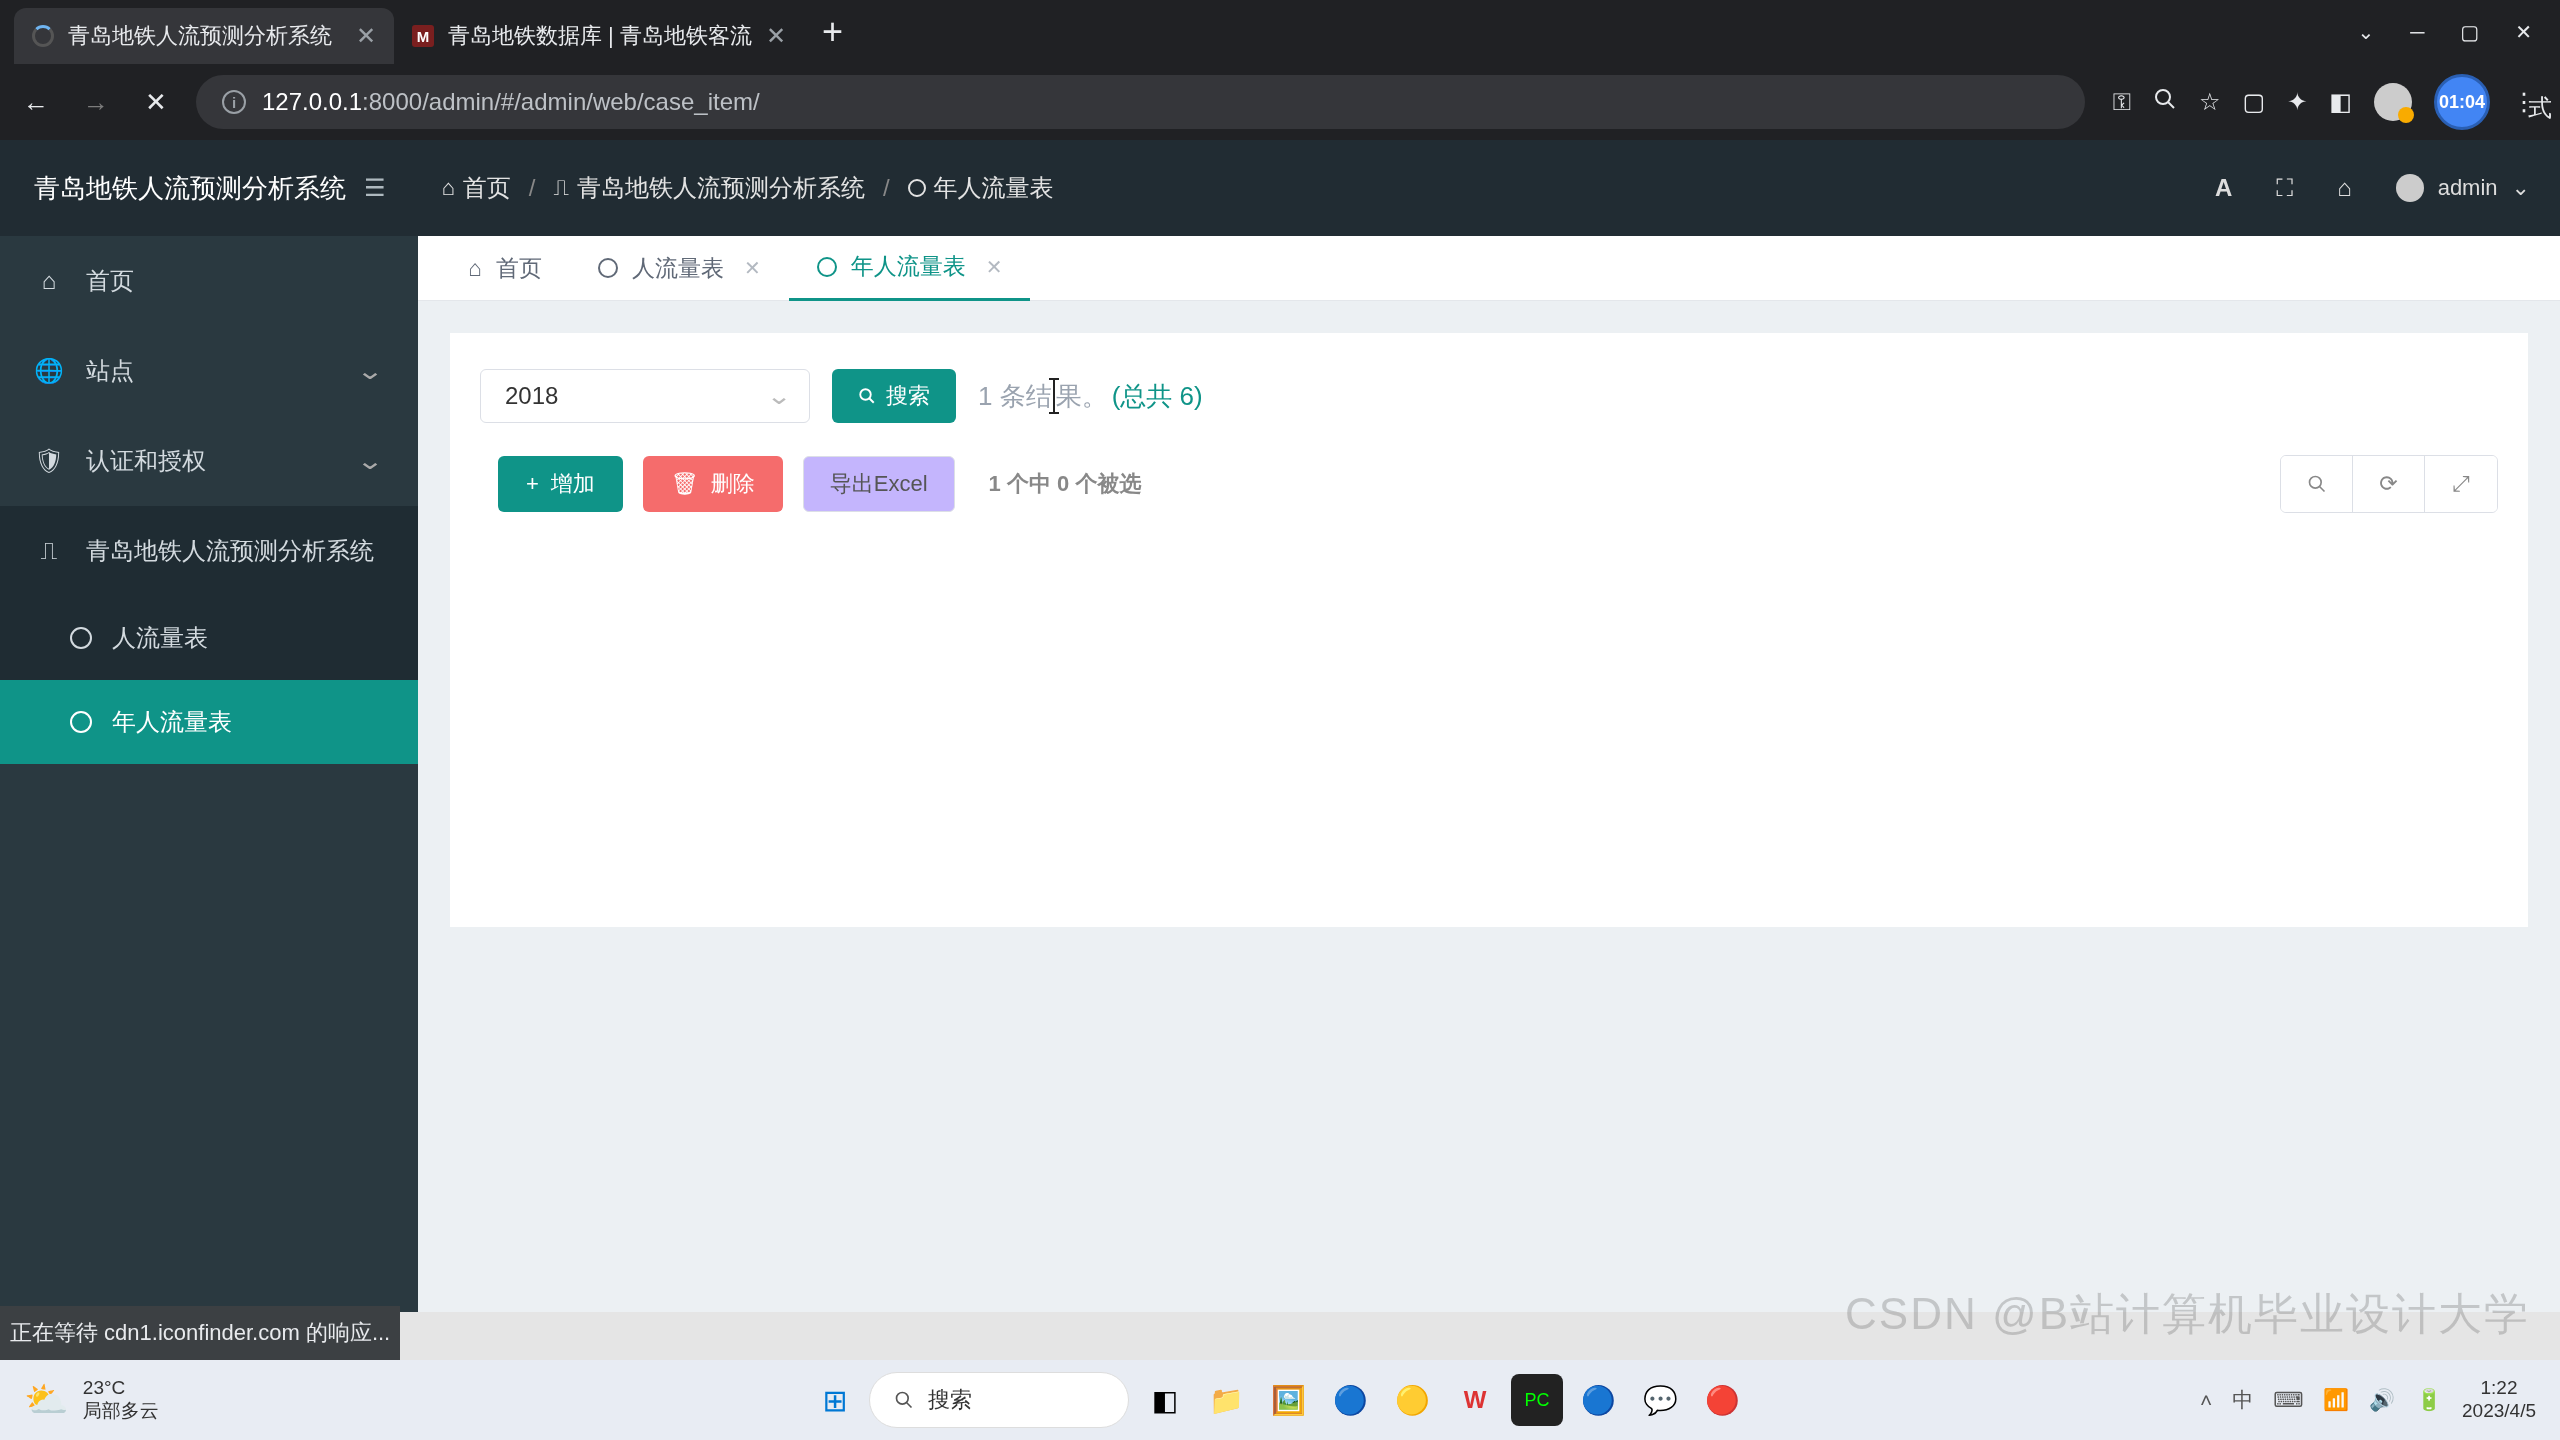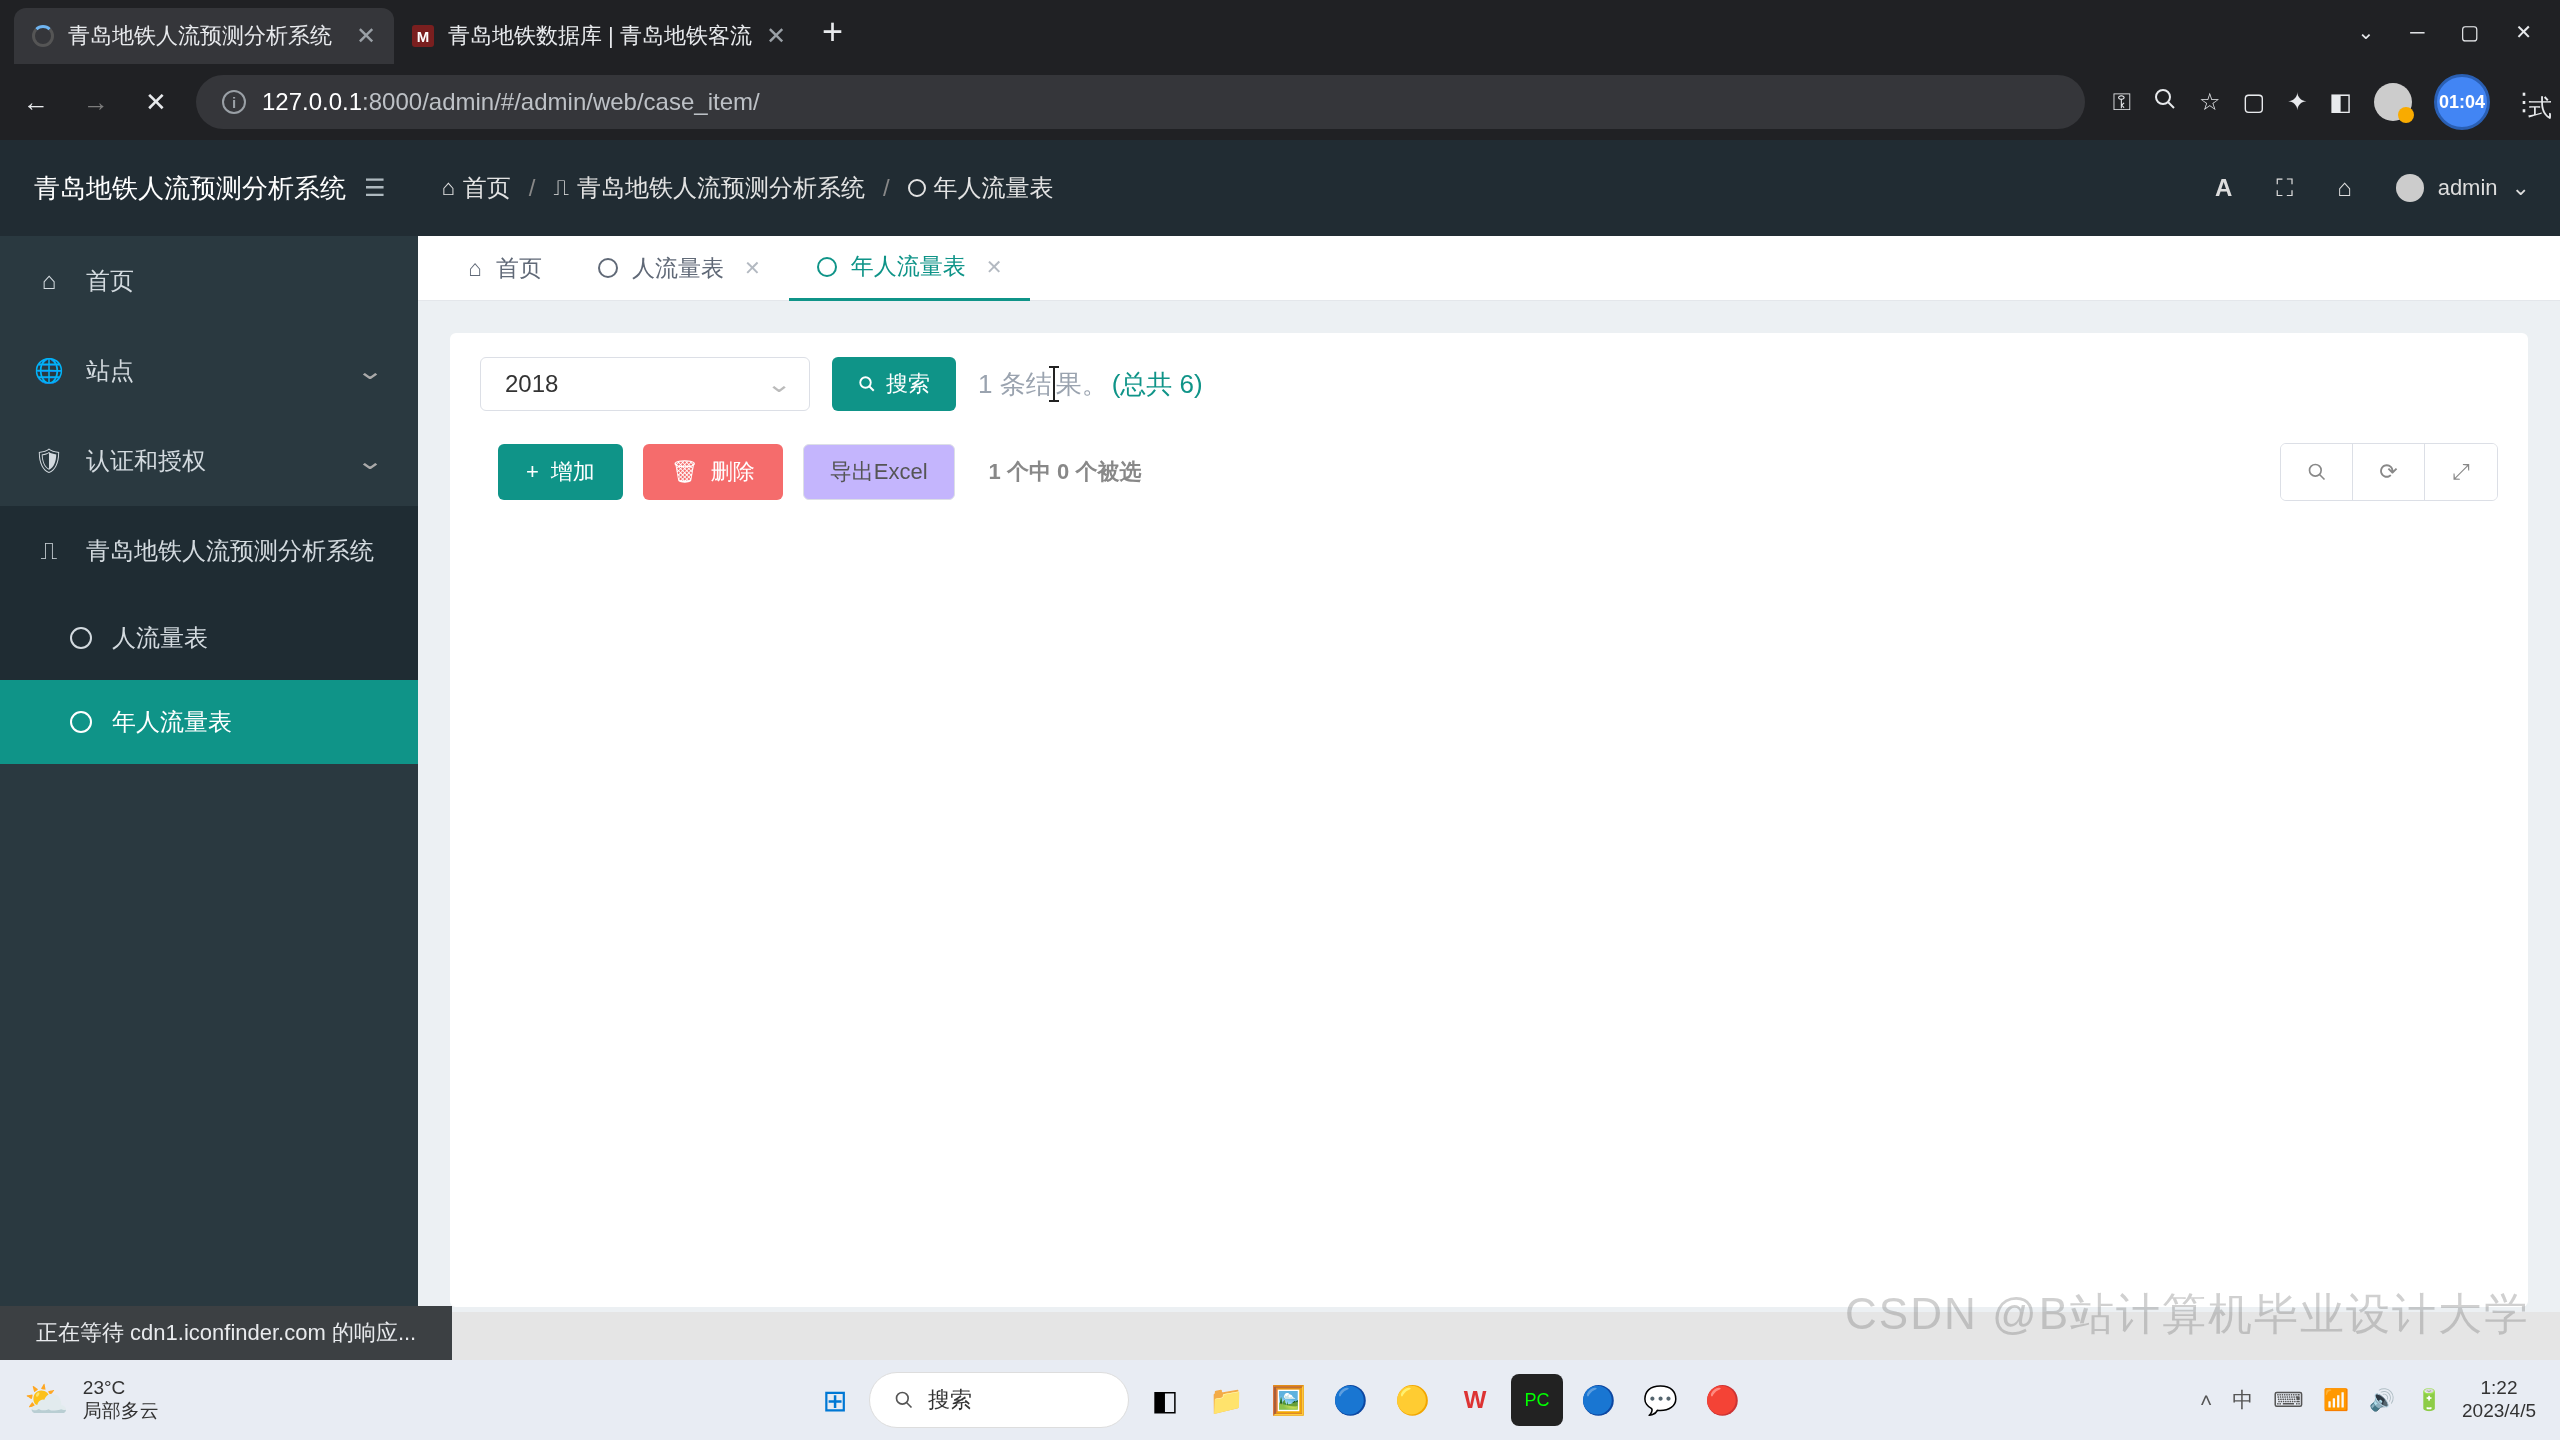--- a/index.html
+++ b/index.html
@@ -55,21 +55,21 @@
 .sb-sub.active { background: #0f9488; color: #fff; }
 .sb-circle { width: 22px; height: 22px; border: 2.5px solid currentColor; border-radius: 50%; display: inline-block; }
 
 .content { flex: 1; background: #ecf0f3; }
 .tabs { display: flex; align-items: center; height: 65px; background: #fff; border-bottom: 1px solid #e4e7eb; padding-left: 22px; gap: 0; }
 .tab { display: flex; align-items: center; padding: 0 28px; height: 65px; gap: 14px; font-size: 23px; color: #606977; cursor: pointer; }
 .tab.active { color: #0f9488; border-bottom: 3px solid #0f9488; }
 .tab-circle { width: 20px; height: 20px; border: 2.5px solid currentColor; border-radius: 50%; display: inline-block; }
 .tab-x { color: #b3b9c1; font-size: 20px; margin-left: 6px; }
 
-.panel { background: #fff; margin: 32px; border-radius: 6px; padding: 24px 30px; height: 974px; }
+.panel { background: #fff; margin: 32px; border-radius: 0; padding: 36px 30px; height: 594px; }
 .search-row { display: flex; align-items: center; gap: 22px; }
 .year-select { width: 330px; height: 54px; border: 1px solid #dcdfe6; border-radius: 6px; display: flex; align-items: center; padding: 0 24px; font-size: 24px; color: #333; cursor: pointer; position: relative; }
 .year-select::after { content: '⌄'; position: absolute; right: 20px; color: #bbb; transform: scaleX(1.3); }
 .search-btn { background: #0f9488; color: #fff; border: none; height: 54px; padding: 0 26px; border-radius: 6px; font-size: 22px; display: flex; align-items: center; gap: 10px; cursor: pointer; }
 .search-info { font-size: 26px; color: #9aa3af; display: flex; align-items: center; gap: 4px; position: relative; }
 .text-cursor { width: 2px; height: 32px; background: #222; display: inline-block; margin: 0 -3px; position: relative; }
 .text-cursor::before, .text-cursor::after { content: ''; position: absolute; left: -4px; width: 10px; height: 2px; background: #222; }
 .text-cursor::before { top: -2px; }
 .text-cursor::after { bottom: -2px; }
 .total-link { color: #0f9488; }
@@ -85,21 +85,21 @@
 
 table { width: 100%; margin-top: 26px; border-collapse: collapse; }
 th { text-align: left; padding: 20px 16px; font-size: 22px; color: #0f9488; font-weight: 600; border-bottom: 2px solid #e4e7eb; }
 th.date-col { color: #555; }
 th.check-col { width: 60px; }
 td { padding: 20px 16px; font-size: 23px; color: #444; border-bottom: 1px solid #eef1f4; }
 td.year-cell { color: #0f9488; font-weight: 500; }
 input[type=checkbox] { width: 20px; height: 20px; cursor: pointer; }
 
 
-.wait-status { position: absolute; left: 0; bottom: 80px; background: #3c4043; color: #e8eaed; font-size: 22px; padding: 12px 36px; }
+.wait-status { position: absolute; left: 0; bottom: 80px; background: #3c4043; color: #e8eaed; font-size: 22px; padding: 12px 10px; }
 
 
 .taskbar { position: absolute; bottom: 0; left: 0; right: 0; height: 80px; background: #e8ecf3; display: flex; align-items: center; padding: 0 24px; gap: 16px; }
 .weather { display: flex; align-items: center; gap: 14px; }
 .weather-icon { font-size: 36px; }
 .weather-text { display: flex; flex-direction: column; font-size: 19px; color: #333; line-height: 1.2; }
 .tb-center { position: absolute; left: 50%; transform: translateX(-50%); display: flex; align-items: center; gap: 10px; }
 .win-start { width: 48px; height: 48px; display: flex; align-items: center; justify-content: center; font-size: 30px; color: #0078d4; cursor: pointer; border: none; background: transparent; }
 .tb-search { background: #fff; border-radius: 40px; height: 56px; width: 260px; display: flex; align-items: center; padding: 0 24px; gap: 14px; font-size: 22px; color: #333; border: 1px solid #ddd; }
 .tb-app { width: 52px; height: 52px; border-radius: 8px; display: flex; align-items: center; justify-content: center; font-size: 28px; cursor: pointer; background: transparent; border: none; }

